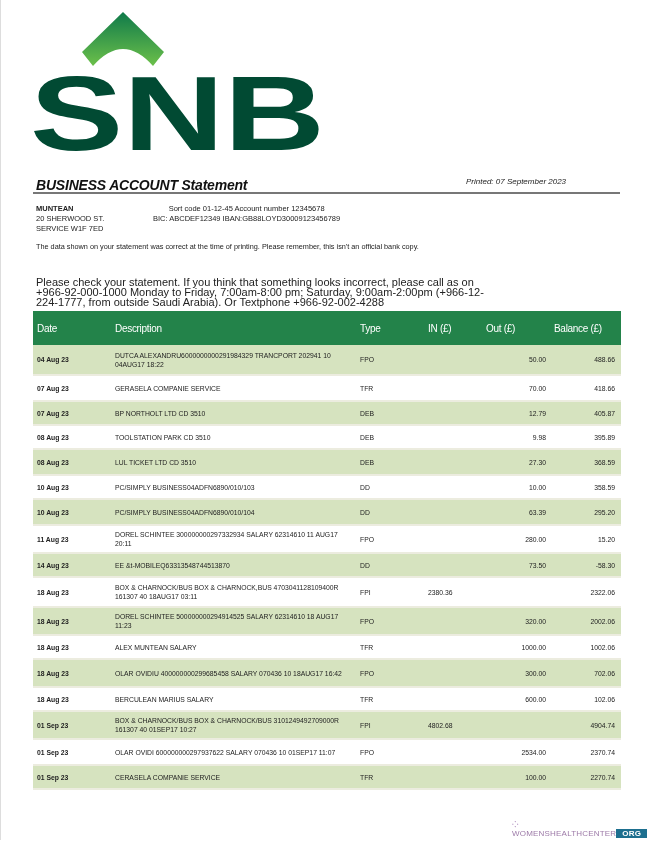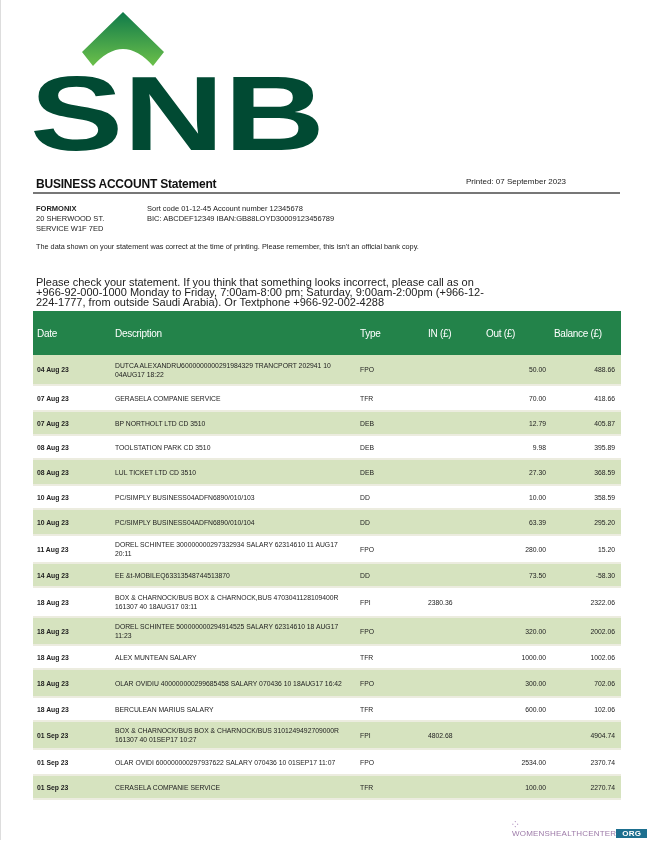--- a/index.html
+++ b/index.html
@@ -1,29 +1,29 @@
 <!DOCTYPE html>
 <html><head>
 <meta charset="utf-8">
 <style>
   html, body { margin: 0; padding: 0; background: #ffffff; }
   body { width: 652px; height: 841px; position: relative; overflow: hidden;
          font-family: "Liberation Sans", sans-serif; color: #111; }
   .page-border { position: absolute; left: 0; top: 0; width: 651px; height: 840px; border-left: 1px solid #ddd; }
   .logo { position: absolute; left: 30px; top: 10px; width: 300px; height: 150px; }
-  .hdr-title { position: absolute; left: 36px; top: 177px; font-size: 12px; font-weight: bold; letter-spacing: -0.2px; }
-  .printed { position: absolute; left: 466px; top: 177px; font-size: 8px; color: #222; }
+  .hdr-title { position: absolute; left: 36px; top: 177px; font-size: 14px; font-weight: bold; letter-spacing: -0.2px; font-style: italic; }
+  .printed { position: absolute; left: 466px; top: 177px; font-size: 8px; color: #222; font-style: italic; }
   .hdr-rule { position: absolute; left: 33px; top: 192px; width: 587px; height: 2px; background: #777; }
   .addr { position: absolute; left: 36px; top: 204px; font-size: 7.5px; line-height: 10px; color: #222; }
   .addr .name { font-weight: bold; }
-  .acct { position: absolute; left: 147px; top: 204px; font-size: 7.5px; line-height: 10px; color: #222; }
+  .acct { position: absolute; left: 153px; top: 204px; font-size: 7.5px; line-height: 10px; color: #222; text-align: center; }
   .note1 { position: absolute; left: 36px; top: 242px; font-size: 7.3px; color: #222; }
   .note2 { position: absolute; left: 36px; top: 277px; font-size: 11px; line-height: 10px; color: #222; width: 460px; }
   table.stmt { position: absolute; left: 33px; top: 311px; width: 588px; border-collapse: collapse; }
-  table.stmt th { background: #23834a; color: #fff; font-weight: normal; font-size: 10px; height: 44px; text-align: left; padding: 0 4px; letter-spacing: -0.3px; }
+  table.stmt th { background: #23834a; color: #fff; font-weight: normal; font-size: 10px; height: 34px; text-align: left; padding: 0 4px; letter-spacing: -0.3px; }
   table.stmt th.num { }
   table.stmt td { font-size: 6.8px; color: #222; padding: 0 4px; vertical-align: middle; border-bottom: 2px solid #ececdf; }
   table.stmt tr.alt td { background: #d6e3bf; }
   table.stmt td.date { font-weight: bold; width: 70px; padding-left: 4px; }
   table.stmt td.desc { width: 237px; line-height: 9px; }
   table.stmt td.type { width: 60px; }
   table.stmt td.in { width: 50px; text-align: left; }
   table.stmt td.out { width: 60px; text-align: right; }
   table.stmt td.bal { text-align: right; padding-right: 6px; }
   .wm { position: absolute; left: 512px; top: 818px; font-size: 8px; color: #9d7aa8; letter-spacing: 0.2px; }
@@ -46,21 +46,21 @@
   <text x="0" y="140" font-family="Liberation Sans, sans-serif" font-weight="bold" font-size="105" fill="#014a33" textLength="295" lengthAdjust="spacingAndGlyphs">SNB</text>
 </svg>
 
 <div class="hdr-title">
   <span>BUSINESS ACCOUNT</span><span> Statement</span>
 </div>
 <div class="printed">Printed: 07 September 2023</div>
 <div class="hdr-rule"></div>
 
 <div class="addr">
-  <div class="name">FORMONIX</div>
+  <div class="name">MUNTEAN</div>
   <div>20 SHERWOOD ST.</div>
   <div>SERVICE W1F 7ED</div>
 </div>
 
 <div class="acct">
   <div>Sort code 01-12-45   Account number 12345678</div>
   <div>BIC: ABCDEF12349   IBAN:GB88LOYD30009123456789</div>
 </div>
 
 <div class="note1">The data shown on your statement was correct at the time of printing. Please remember, this isn't an official bank copy.</div>

